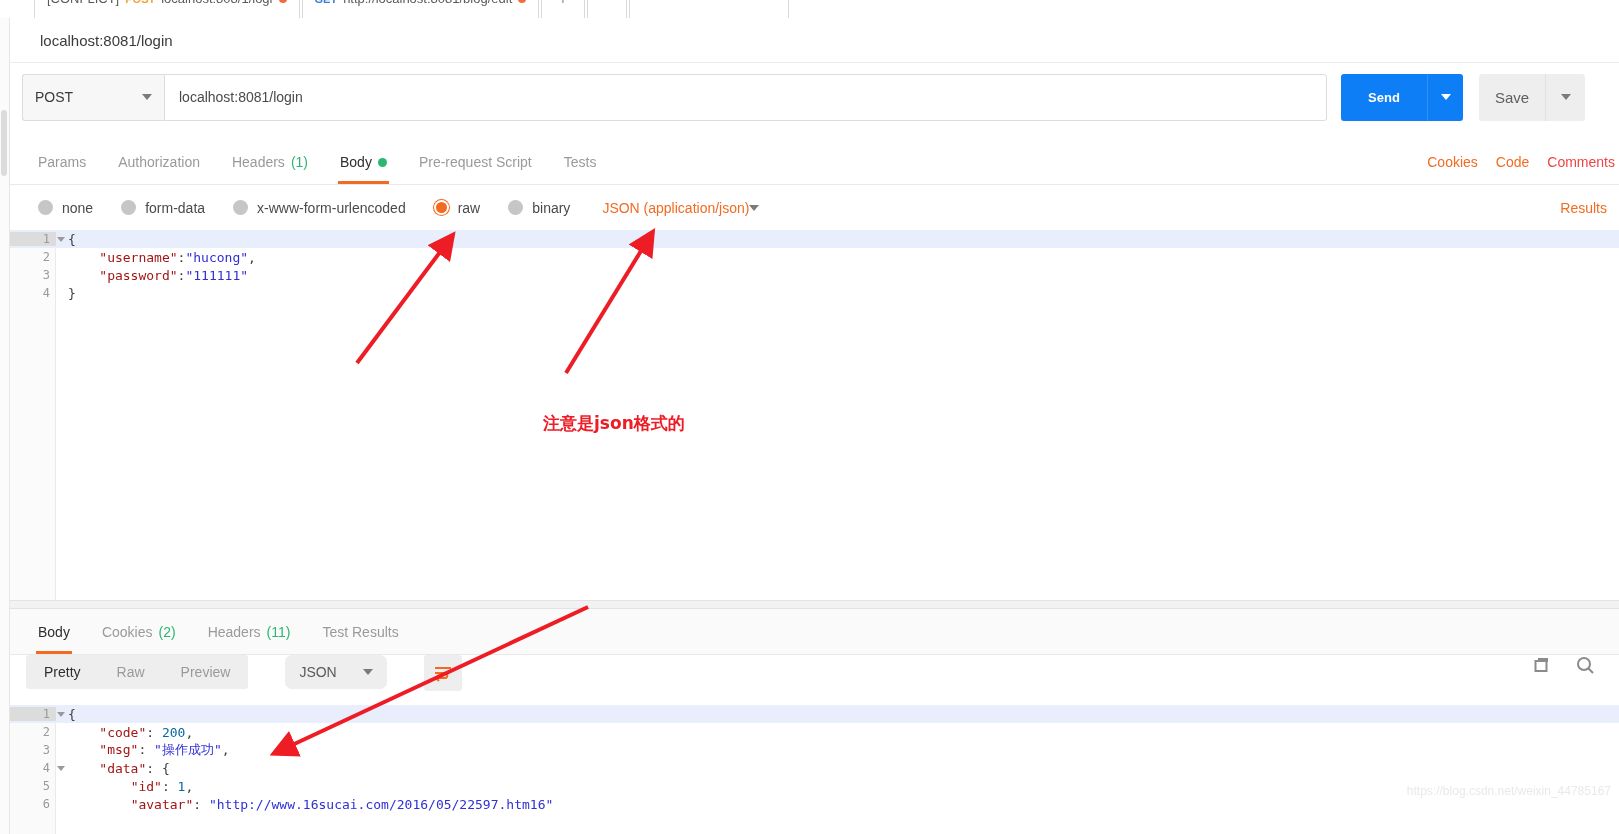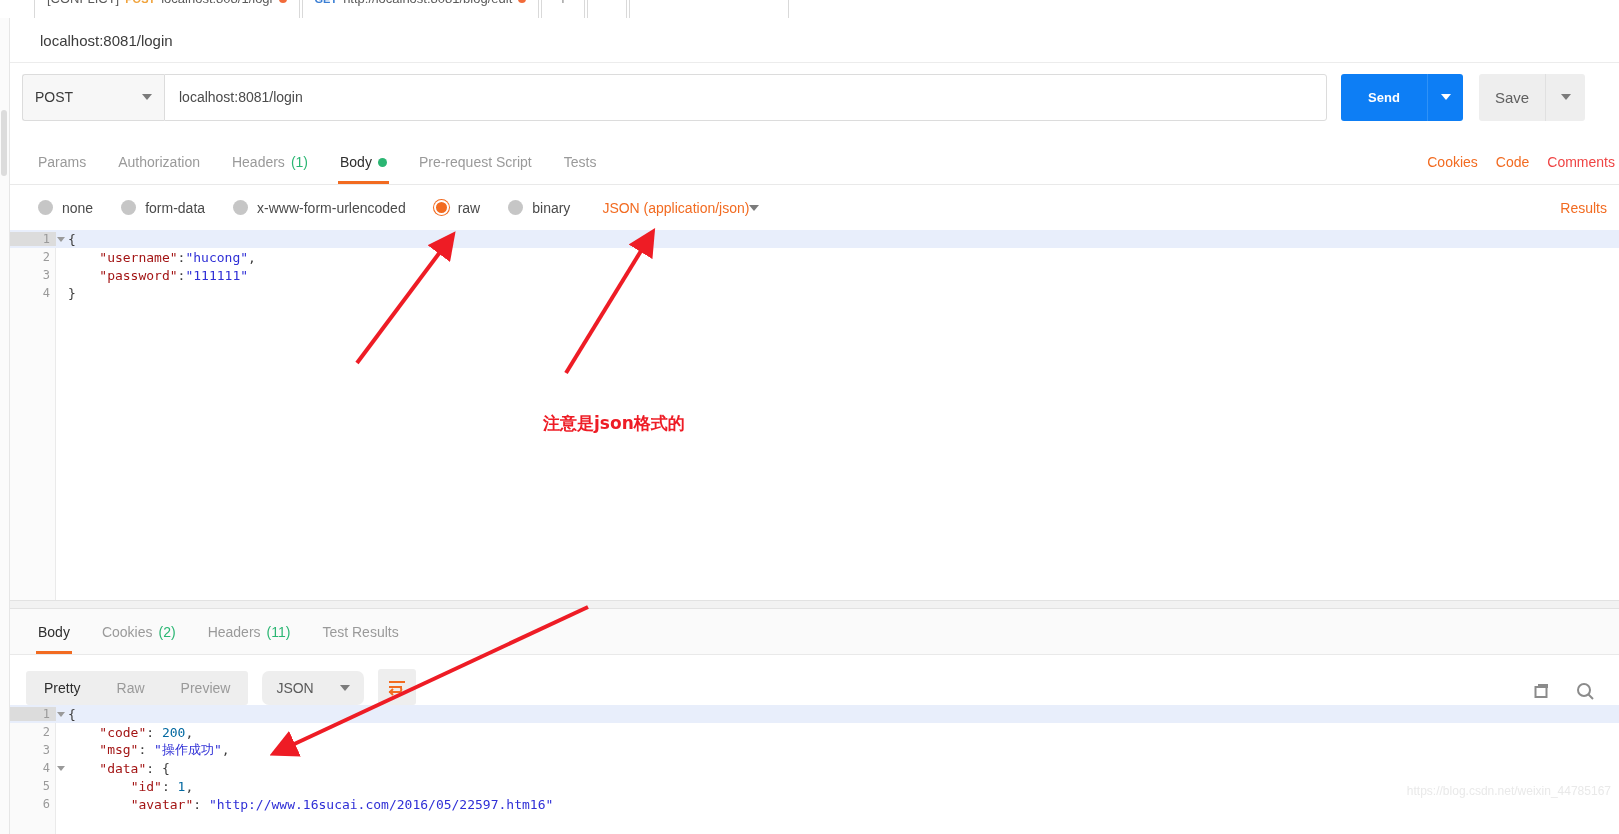--- a/index.html
+++ b/index.html
@@ -172,21 +172,21 @@
   .meta-item b { font-weight: normal; color: #2bb673; }
   .vsep { width: 1px; height: 26px; background: #e0e0e0; }
   .download-btn {
     padding: 8px 18px; background: #eeeeee; border-radius: 3px;
     font-size: 14px; color: #6a6a6a;
   }
 
   
   .restoolbar {
     position: absolute; left: 10px; top: 655px; width: 1609px; height: 50px;
-    display: flex; align-items: flex-end; padding: 0 12px 0 16px; background: #fff;
+    display: flex; align-items: flex-start; padding: 0 12px 0 16px; background: #fff; gap: 23px;
   }
   .seg { display: flex; background: #eeeeee; border-radius: 3px; overflow: hidden; }
   .seg div { padding: 9px 18px; font-size: 14px; color: #9a9a9a; }
   .seg div.active { color: #2e2e2e; }
   .fmt-select {
     margin-left: 14px; background: #eeeeee; border-radius: 7px;
     display: flex; align-items: center; gap: 26px; padding: 9px 14px;
     font-size: 14px; color: #5a5a5a;
   }
   .wrap-btn {

